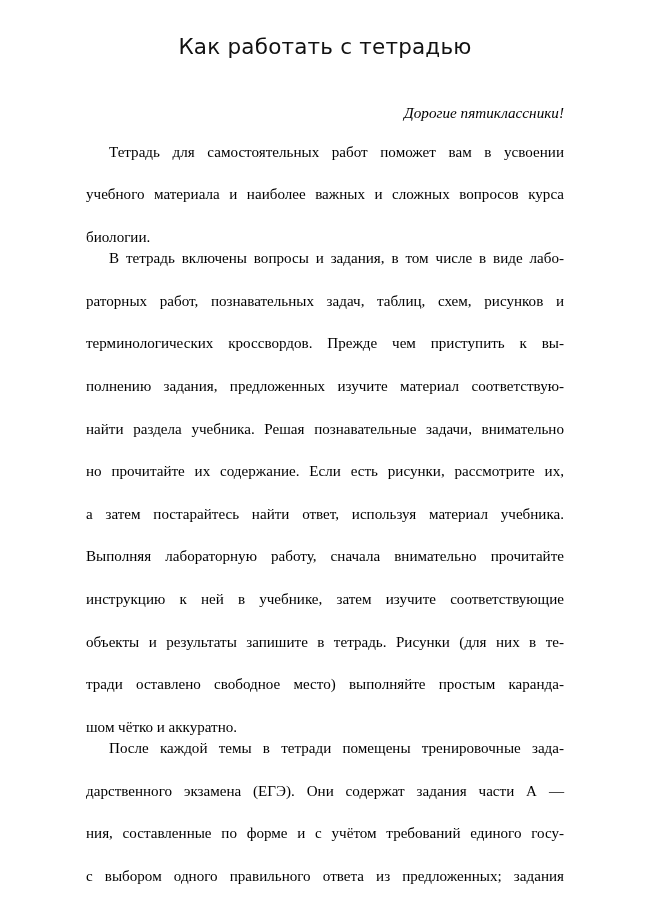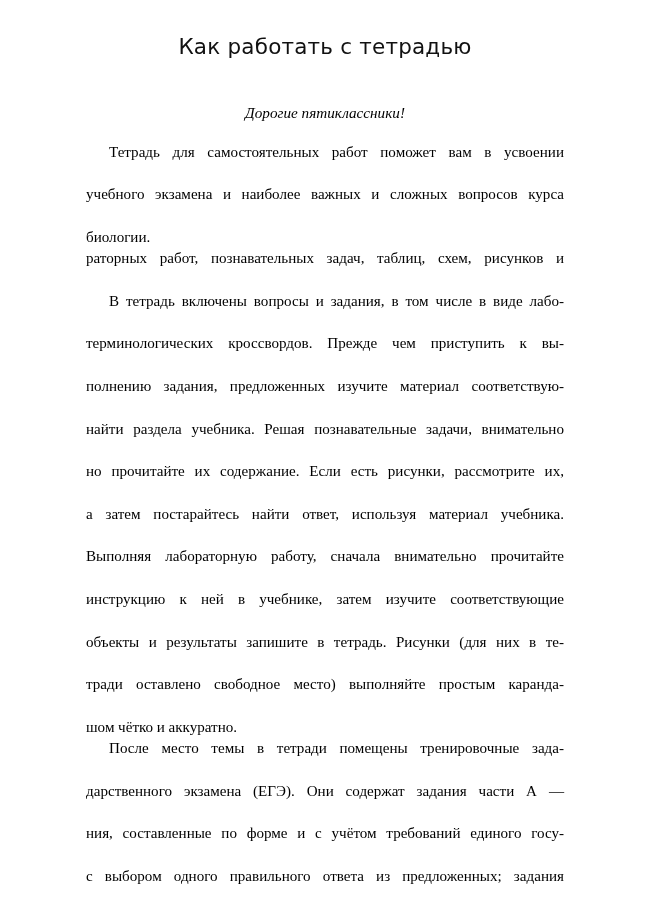--- a/index.html
+++ b/index.html
@@ -42,21 +42,21 @@
     margin: 0;
     padding-top: 34px;
     line-height: 1.2;
   }
 
   .salutation {
     font-family: "Liberation Serif", "DejaVu Serif", serif;
     font-style: italic;
     font-weight: 400;
     font-size: 15.2px;
-    text-align: center;
+    text-align: right;
     margin: 0;
     padding-top: 43px;
     line-height: 1.25;
     color: #000000;
   }
 
   .body-copy {
     padding-top: 20px;
   }
 
@@ -96,39 +96,39 @@
 <div class="page">
   <div class="content">
 
     <h1 class="page-title">Как работать с тетрадью</h1>
 
     <p class="salutation">Дорогие пятиклассники!</p>
 
     <div class="body-copy">
       <p>
           <span class="ln first">Тетрадь для самостоятельных работ поможет вам в усвоении</span>
-          <span class="ln">учебного экзамена и наиболее важных и сложных вопросов курса</span>
+          <span class="ln">учебного материала и наиболее важных и сложных вопросов курса</span>
           <span class="ln last">биологии.</span>
         </p>
       <p>
+          <span class="ln first">В тетрадь включены вопросы и задания, в том числе в виде лабо-</span>
           <span class="ln">раторных работ, познавательных задач, таблиц, схем, рисунков и</span>
-          <span class="ln first">В тетрадь включены вопросы и задания, в том числе в виде лабо-</span>
           <span class="ln">терминологических кроссвордов. Прежде чем приступить к вы-</span>
           <span class="ln">полнению задания, предложенных изучите материал соответствую-</span>
           <span class="ln">найти раздела учебника. Решая познавательные задачи, внимательно</span>
           <span class="ln">но прочитайте их содержание. Если есть рисунки, рассмотрите их,</span>
           <span class="ln">а затем постарайтесь найти ответ, используя материал учебника.</span>
           <span class="ln">Выполняя лабораторную работу, сначала внимательно прочитайте</span>
           <span class="ln">инструкцию к ней в учебнике, затем изучите соответствующие</span>
           <span class="ln">объекты и результаты запишите в тетрадь. Рисунки (для них в те-</span>
           <span class="ln">тради оставлено свободное место) выполняйте простым каранда-</span>
           <span class="ln last">шом чётко и аккуратно.</span>
         </p>
       <p>
-          <span class="ln first">После место темы в тетради помещены тренировочные зада-</span>
+          <span class="ln first">После каждой темы в тетради помещены тренировочные зада-</span>
           <span class="ln">дарственного экзамена (ЕГЭ). Они содержат задания части А —</span>
           <span class="ln">ния, составленные по форме и с учётом требований единого госу-</span>
           <span class="ln">с выбором одного правильного ответа из предложенных; задания</span>
         </p>
 
     </div>
 
   </div>
 </div>
 

